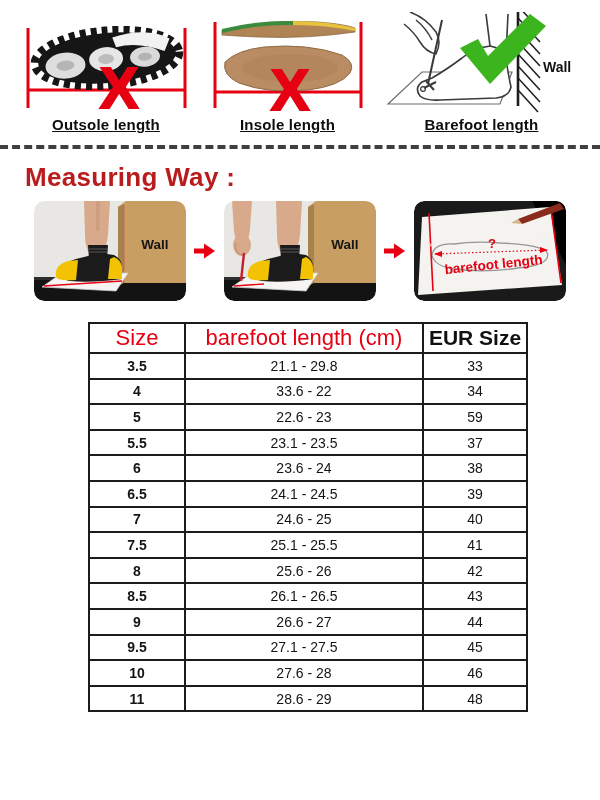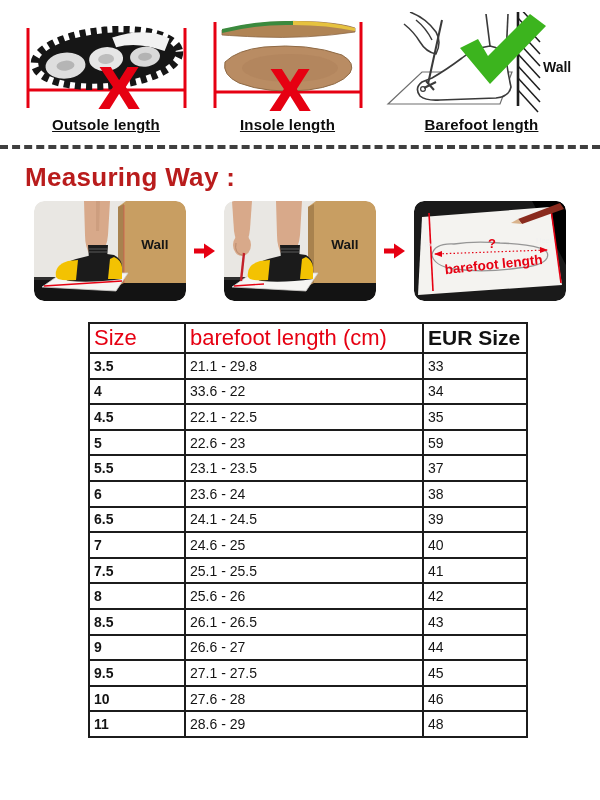--- a/index.html
+++ b/index.html
@@ -14,21 +14,21 @@
   .divider{border-top:4px dashed #3f3f3f;margin:12px 0 0 0;height:0;}
 
   .heading{font-size:26px;font-weight:bold;color:#b91c1c;margin:13px 0 8px 25px;letter-spacing:.3px;}
 
   .photos-row{display:flex;align-items:center;justify-content:center;gap:8px;margin-top:6px;}
   .photo{border-radius:10px;display:block;}
   .arrow{display:block;}
 
   
   .size-table{border-collapse:collapse;margin:21px 0 0 88px;table-layout:fixed;}
-  .size-table th,.size-table td{border:2px solid #1c1c1c;text-align:left;padding:0 4px;white-space:nowrap;}
+  .size-table th,.size-table td{border:2px solid #1c1c1c;text-align:center;padding:0 4px;white-space:nowrap;}
   .size-table th{font-size:22px;font-weight:normal;height:28px;}
   .size-table th.red{color:#e60012;}
   .size-table th.eur{font-size:21px;color:#111;font-weight:bold;}
   .size-table td{font-size:14px;height:23.6px;color:#141414;border-radius:8px;}
   .size-table td:first-child{font-weight:bold;}
 
   svg text{font-family:"Liberation Sans",sans-serif;}
 </style>
 </head>
 <body>
@@ -243,25 +243,20 @@
           <td>3.5</td>
           <td>21.1 - 29.8</td>
           <td>33</td>
         </tr>
         <tr>
           <td>4</td>
           <td>33.6 - 22</td>
           <td>34</td>
         </tr>
         <tr>
-          <td>4.5</td>
-          <td>22.1 - 22.5</td>
-          <td>35</td>
-        </tr>
-        <tr>
           <td>5</td>
           <td>22.6 - 23</td>
           <td>59</td>
         </tr>
         <tr>
           <td>5.5</td>
           <td>23.1 - 23.5</td>
           <td>37</td>
         </tr>
         <tr>

